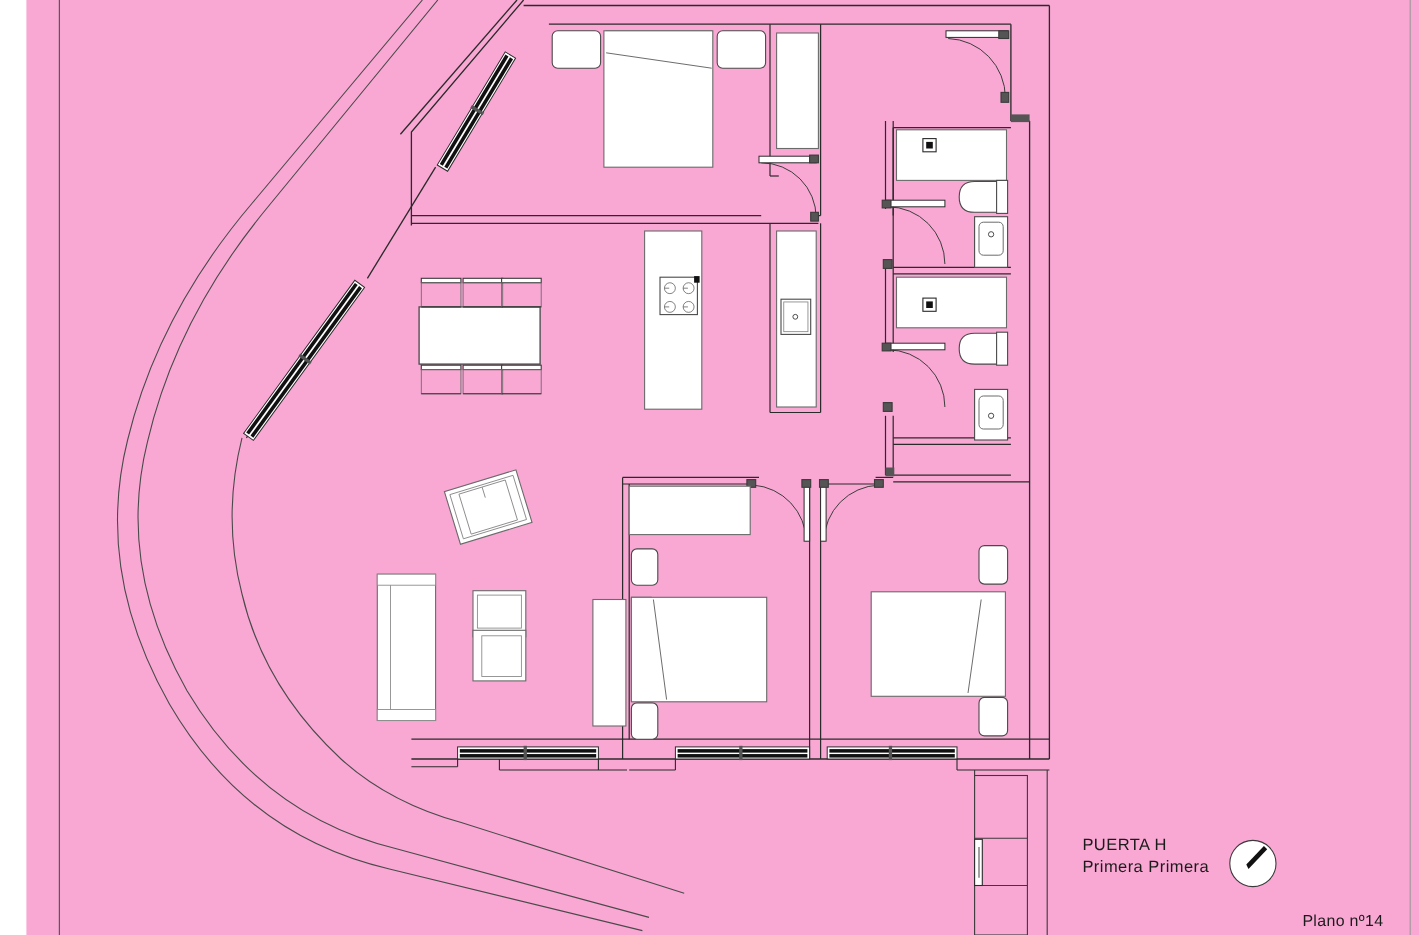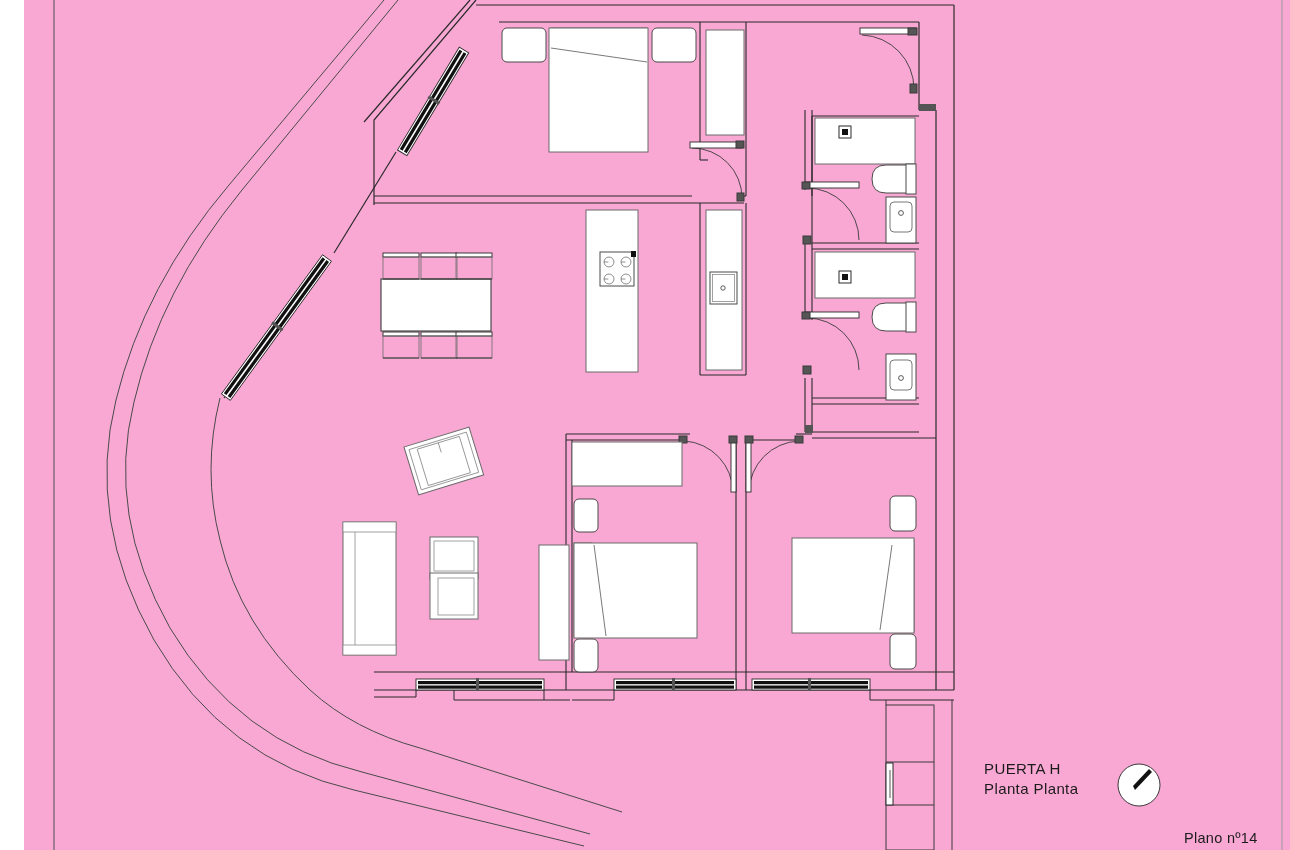--- a/index.html
+++ b/index.html
@@ -324,21 +324,21 @@
     </g>
 
     <g fill="#555">
       <rect x="895" y="104" width="17" height="7"></rect>
       <rect x="781" y="425" width="8" height="8"></rect>
     </g>
   </svg>
 
   <div id="title-block">
     <div id="t-line1">PUERTA H</div>
-    <div id="t-line2">Planta Planta</div>
+    <div id="t-line2">Primera Primera</div>
   </div>
 
   <svg id="compass" viewBox="0 0 46 46">
     <circle cx="23" cy="23" r="21" fill="#fff" stroke="#3a3a3a" stroke-width="1"></circle>
     <path d="M 36,10 L 19,28 L 17,24 L 33,7 Z" fill="#111"></path>
   </svg>
 
   <div id="plano-no">Plano nº14</div>
 
 </div>

